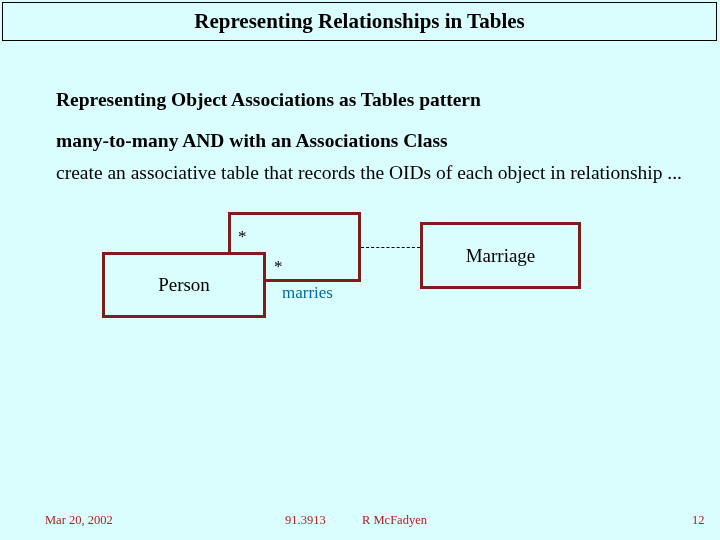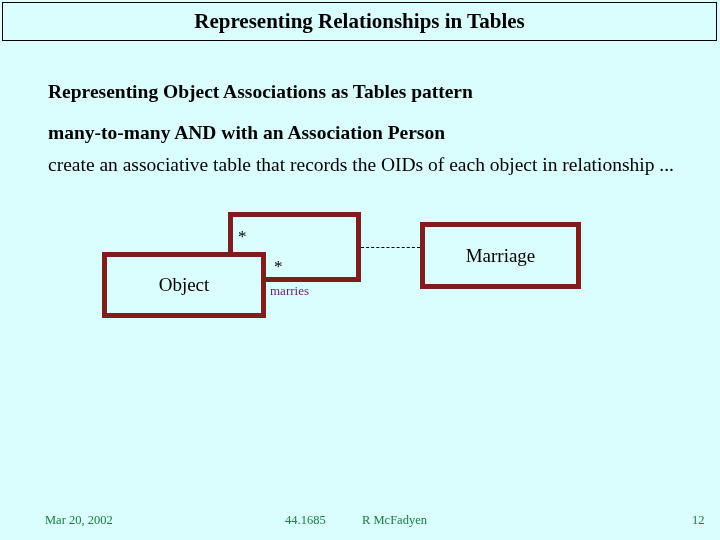--- a/index.html
+++ b/index.html
@@ -47,21 +47,21 @@
 
   
   .body-area {
     position: absolute;
     left: 44px;
     top: 78px;
     width: 640px;
   }
   .para {
     color: #000000;
-    margin: 4px;
+    margin: 12px;
   }
   .para-bold {
     font-weight: bold;
     font-size: 19.5px;
     line-height: 1.0;
   }
   .p1 { position: absolute; left: 0px; top: 0px; white-space: nowrap; }
   .p2 { position: absolute; left: 0px; top: 41px; white-space: nowrap; }
   .p3 {
     position: absolute;
@@ -78,21 +78,21 @@
     position: absolute;
     left: 0;
     top: 0;
     width: 720px;
     height: 540px;
     pointer-events: none;
   }
   .node {
     position: absolute;
     box-sizing: border-box;
-    border: 5px solid #7f1d1d;
+    border: 3px solid #7f1d1d;
     background: #dafdfd;
     display: flex;
     align-items: center;
     justify-content: center;
     color: #000000;
     font-size: 19px;
   }
   .assoc-box {
     left: 228px;
     top: 212px;
@@ -128,77 +128,77 @@
     position: absolute;
     font-size: 17px;
     color: #000000;
     line-height: 1;
     z-index: 3;
   }
   .mult-1 { left: 238px; top: 228px; }
   .mult-2 { left: 274px; top: 258px; }
   .assoc-label {
     position: absolute;
-    left: 270px;
+    left: 282px;
     top: 284px;
-    font-size: 13px;
-    color: #701a75;
+    font-size: 17px;
+    color: #0369a1;
     line-height: 1;
     z-index: 3;
   }
 
   
   .footer {
     position: absolute;
     left: 0;
     top: 511px;
     width: 720px;
     height: 20px;
     font-size: 12.5px;
-    color: #15803d;
+    color: #b91c1c;
   }
   .f-date   { position: absolute; left: 45px;  top: 2px; }
   .f-course { position: absolute; left: 285px; top: 2px; }
   .f-author { position: absolute; left: 362px; top: 2px; text-align: center; }
   .f-page   { position: absolute; left: 664px; top: 2px; margin-left: 28px; }
 </style>
 </head>
 <body>
 
 <div class="slide">
 
   <div class="title-box">
     <span class="title-text">Representing Relationships in Tables</span>
   </div>
 
   <div class="body-area">
     <div class="para para-bold p1">Representing Object Associations as Tables pattern</div>
-    <div class="para para-bold p2">many-to-many AND with an Association Person</div>
+    <div class="para para-bold p2">many-to-many AND with an Associations Class</div>
     <div class="para p3">create an associative table that records the OIDs of each object in relationship ...</div>
   </div>
 
   <div class="diagram">
 
     <div class="node assoc-box"></div>
 
     <div class="node person-box">
-      <span>Object</span>
+      <span>Person</span>
     </div>
 
     <div class="node marriage-box">
       <span>Marriage</span>
     </div>
 
     <div class="dashed-link"></div>
 
     <span class="mult mult-1">*</span>
     <span class="mult mult-2">*</span>
     <span class="assoc-label">marries</span>
   </div>
 
   <div class="footer">
     <span class="f-date">Mar 20, 2002</span>
-    <span class="f-course">44.1685</span>
+    <span class="f-course">91.3913</span>
     <span class="f-author">R McFadyen</span>
     <span class="f-page">12</span>
   </div>
 
 </div>
 
 </body></html>

